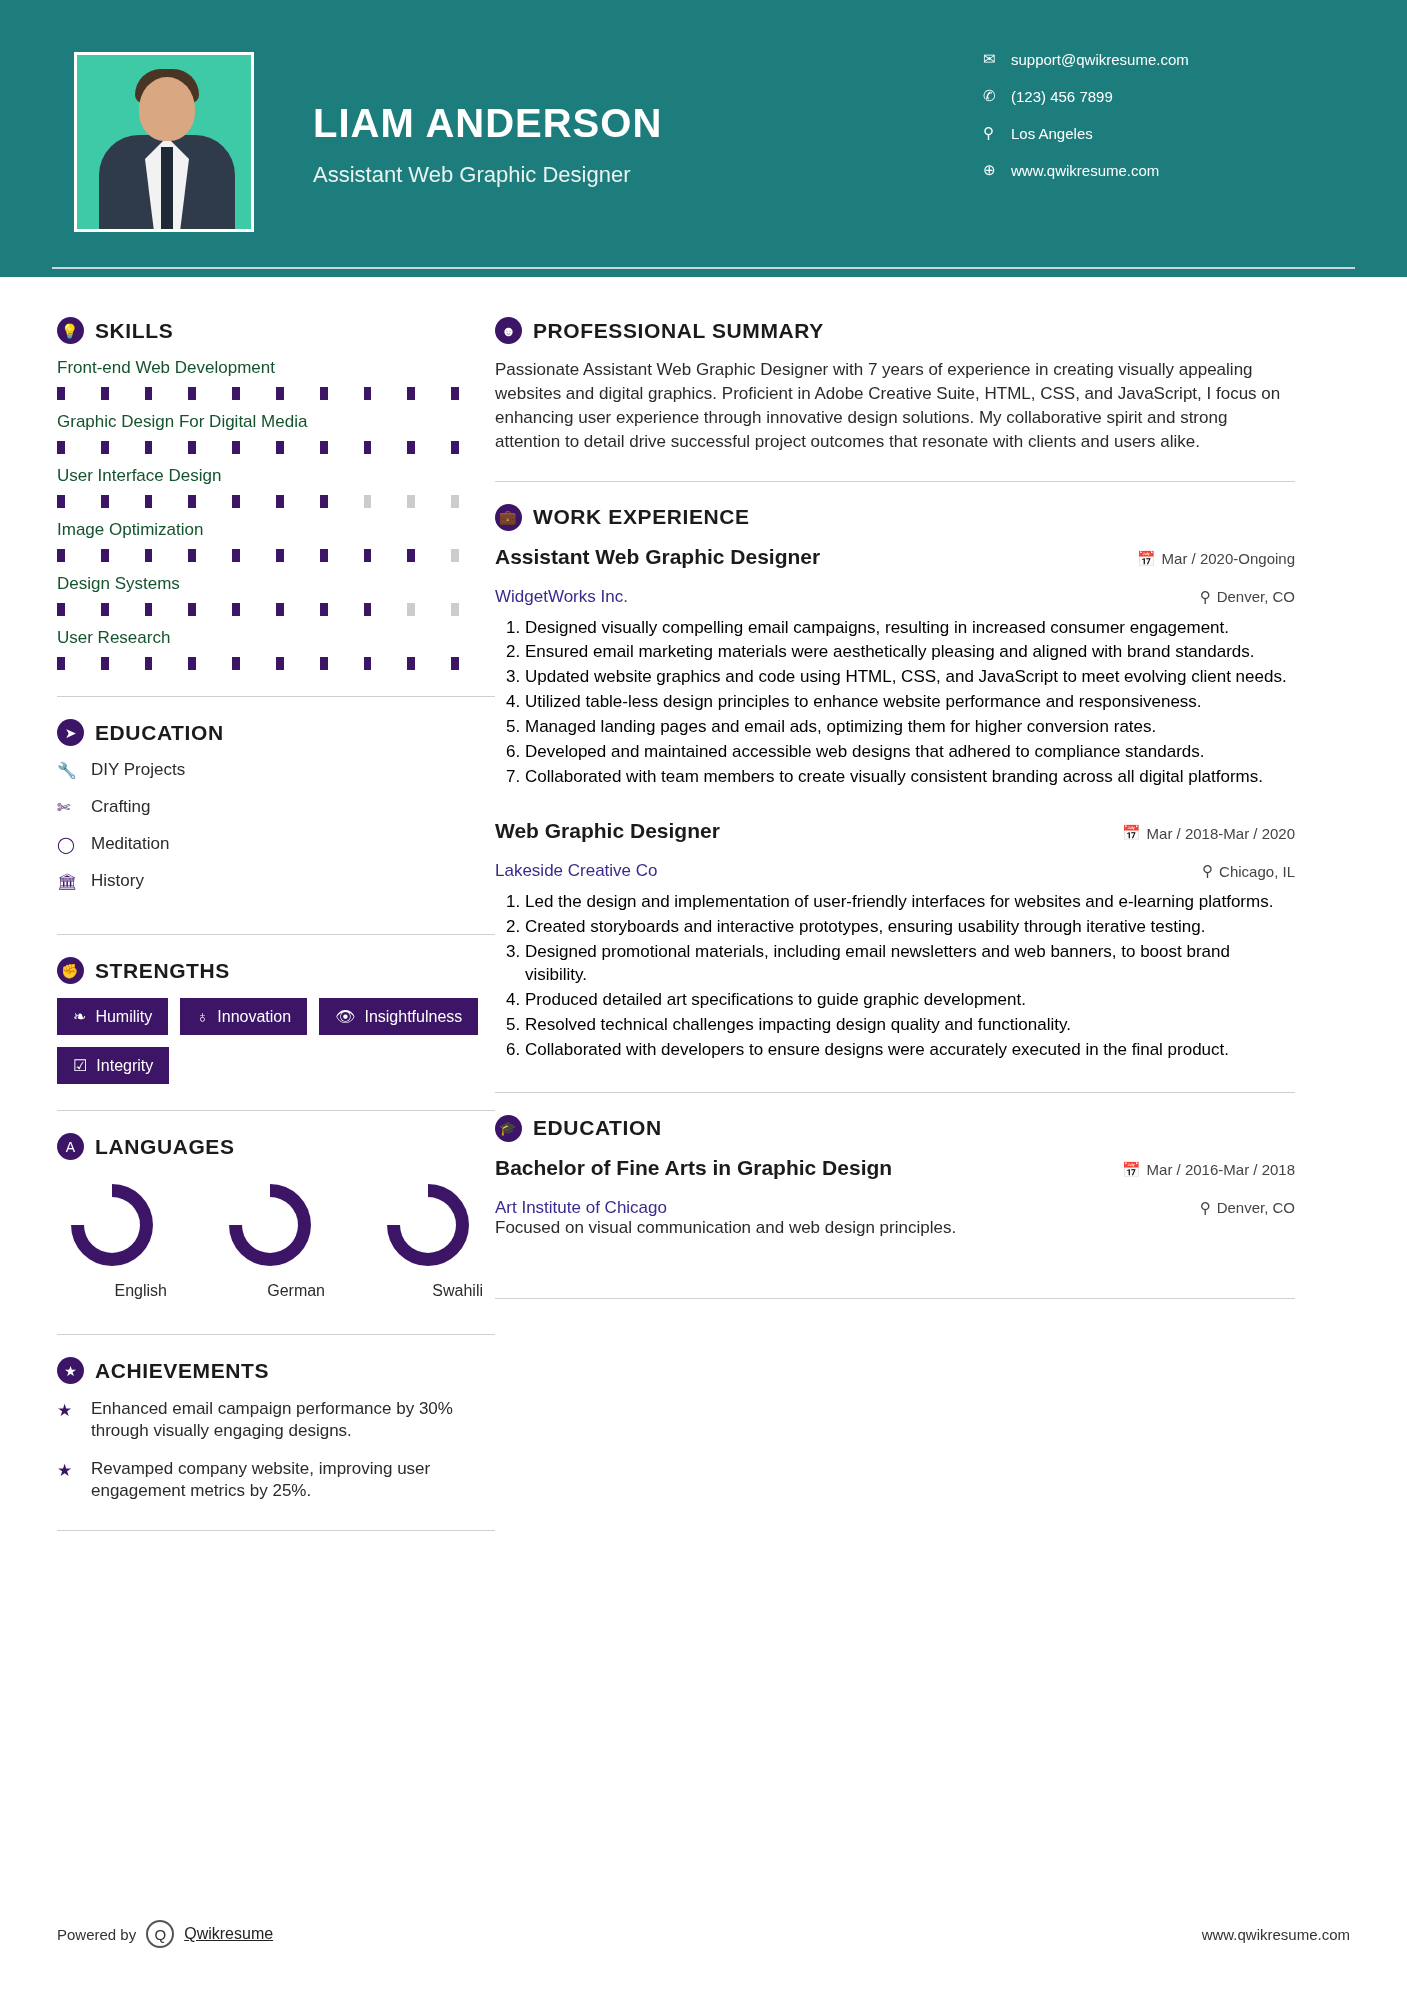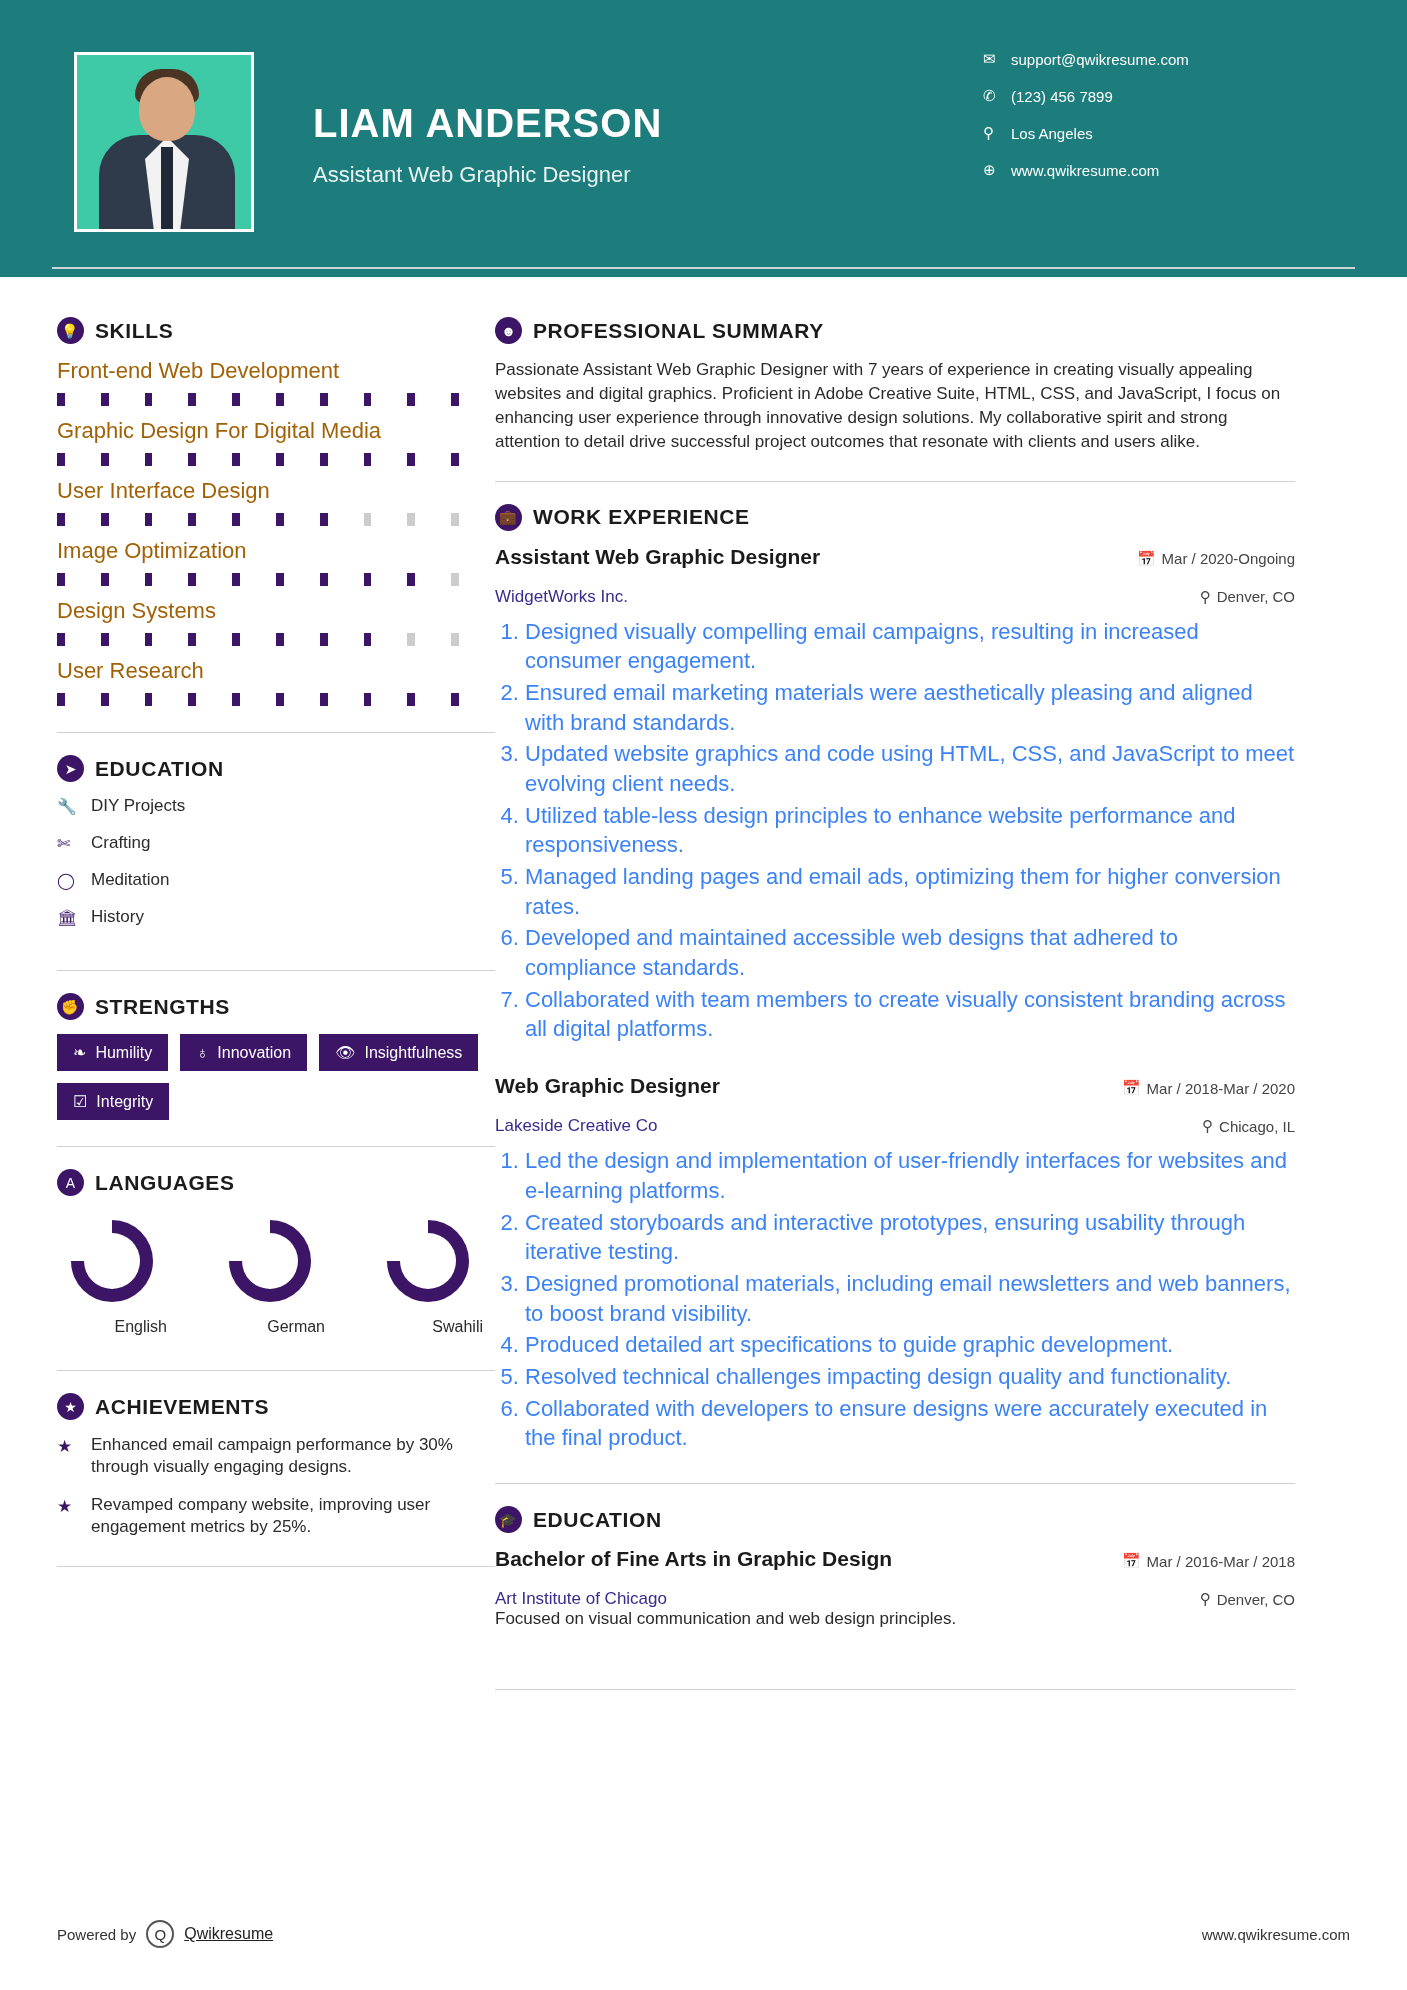--- a/index.html
+++ b/index.html
@@ -92,21 +92,21 @@
   .sec-icon {
     width: 27px; height: 27px; border-radius: 50%;
     background: #3d1566; color: #fff;
     display: flex; align-items: center; justify-content: center;
     font-size: 14px; margin-right: 11px; flex: 0 0 27px;
   }
   .sec-title {
     font-size: 21px; font-weight: bold; color: #1b1b1b; letter-spacing: .6px;
   }
 
-  .skill-name { font-size: 22px; color: #a16207; margin: 12px 0 9px 0; }
+  .skill-name { font-size: 17px; color: #14532d; margin: 12px 0 9px 0; }
   .dots { display: flex; gap: 0; }
   .dot { width: 13px; height: 13px; background: #3d1566; margin-right: 36px; }
   .dot.off { background: #cccccc; }
 
   .divider { height: 1px; background: #cfcfcf; margin: 26px 0 22px 0; width: 438px; }
 
   .interest-grid { display: flex; flex-wrap: wrap; }
   .interest { width: 220px; display: flex; align-items: center; font-size: 17px; color: #2b2b2b; margin-bottom: 17px; }
   .interest .ii { width: 34px; flex: 0 0 34px; color: #3d1566; font-size: 16px; }
 
@@ -136,21 +136,21 @@
   .summary { font-size: 17px; line-height: 1.42; color: #2b2b2b; width: 790px; }
   .rdivider { height: 1px; background: #cfcfcf; margin: 26px 0 22px 0; width: 800px; }
 
   .job-head { display: flex; justify-content: space-between; align-items: baseline; width: 800px; }
   .job-title { font-size: 21px; font-weight: bold; color: #1b1b1b; }
   .job-meta { font-size: 15px; color: #444; display: flex; align-items: center; gap: 6px; }
   .job-sub { display: flex; justify-content: space-between; align-items: baseline; width: 800px; margin-top: 18px; }
   .job-company { font-size: 17px; color: #3a2a8c; }
   .job-loc { font-size: 15px; color: #444; display: flex; align-items: center; gap: 6px; }
   ol.duties { margin: 10px 0 0 0; padding-left: 30px; width: 800px; }
-  ol.duties li { font-size: 22px; line-height: 1.35; color: #3b82f6; margin-bottom: 2px; }
+  ol.duties li { font-size: 17px; line-height: 1.35; color: #000000; margin-bottom: 2px; }
 
   .edu-desc { font-size: 17px; color: #2b2b2b; margin-top: 0; width: 800px; }
 
   
   .footer {
     position: absolute; left: 0; right: 0; bottom: 42px;
     padding: 0 57px;
     display: flex; align-items: center; justify-content: space-between;
   }
   .footer-left { display: flex; align-items: center; gap: 10px; font-size: 15px; color: #333; }

